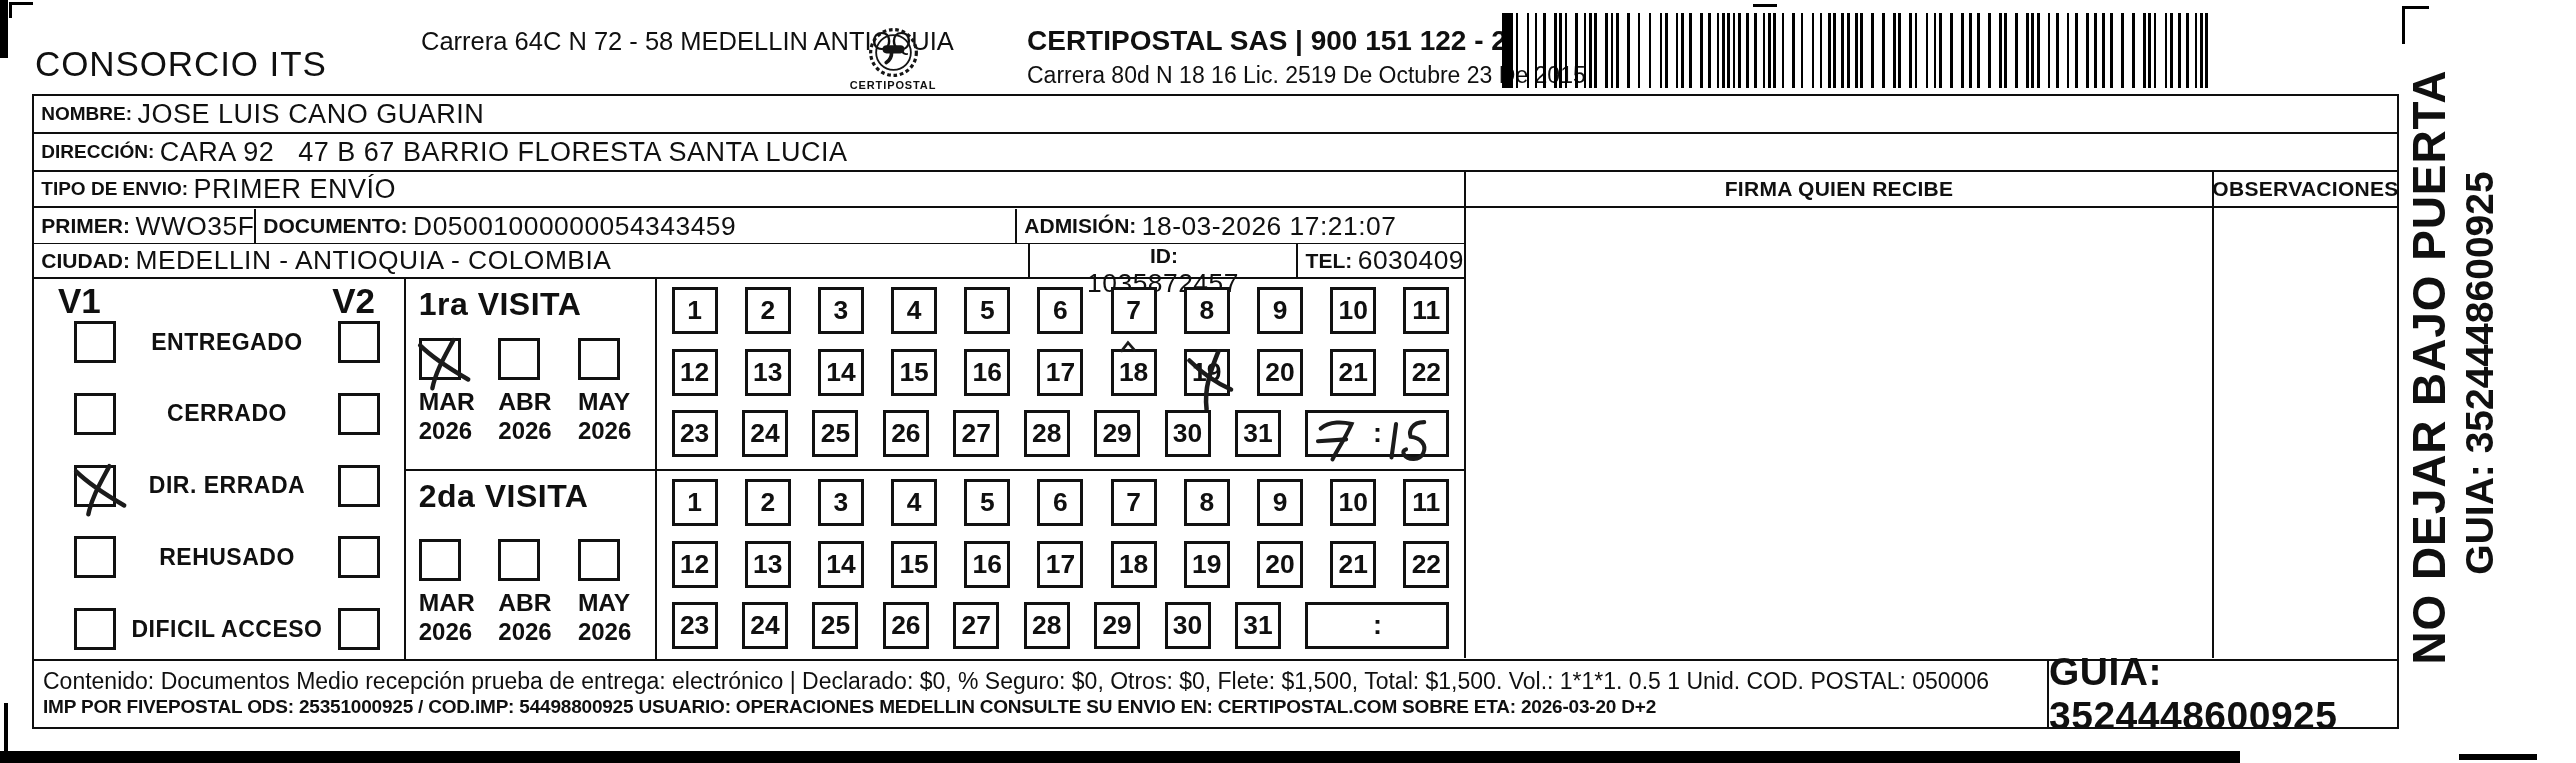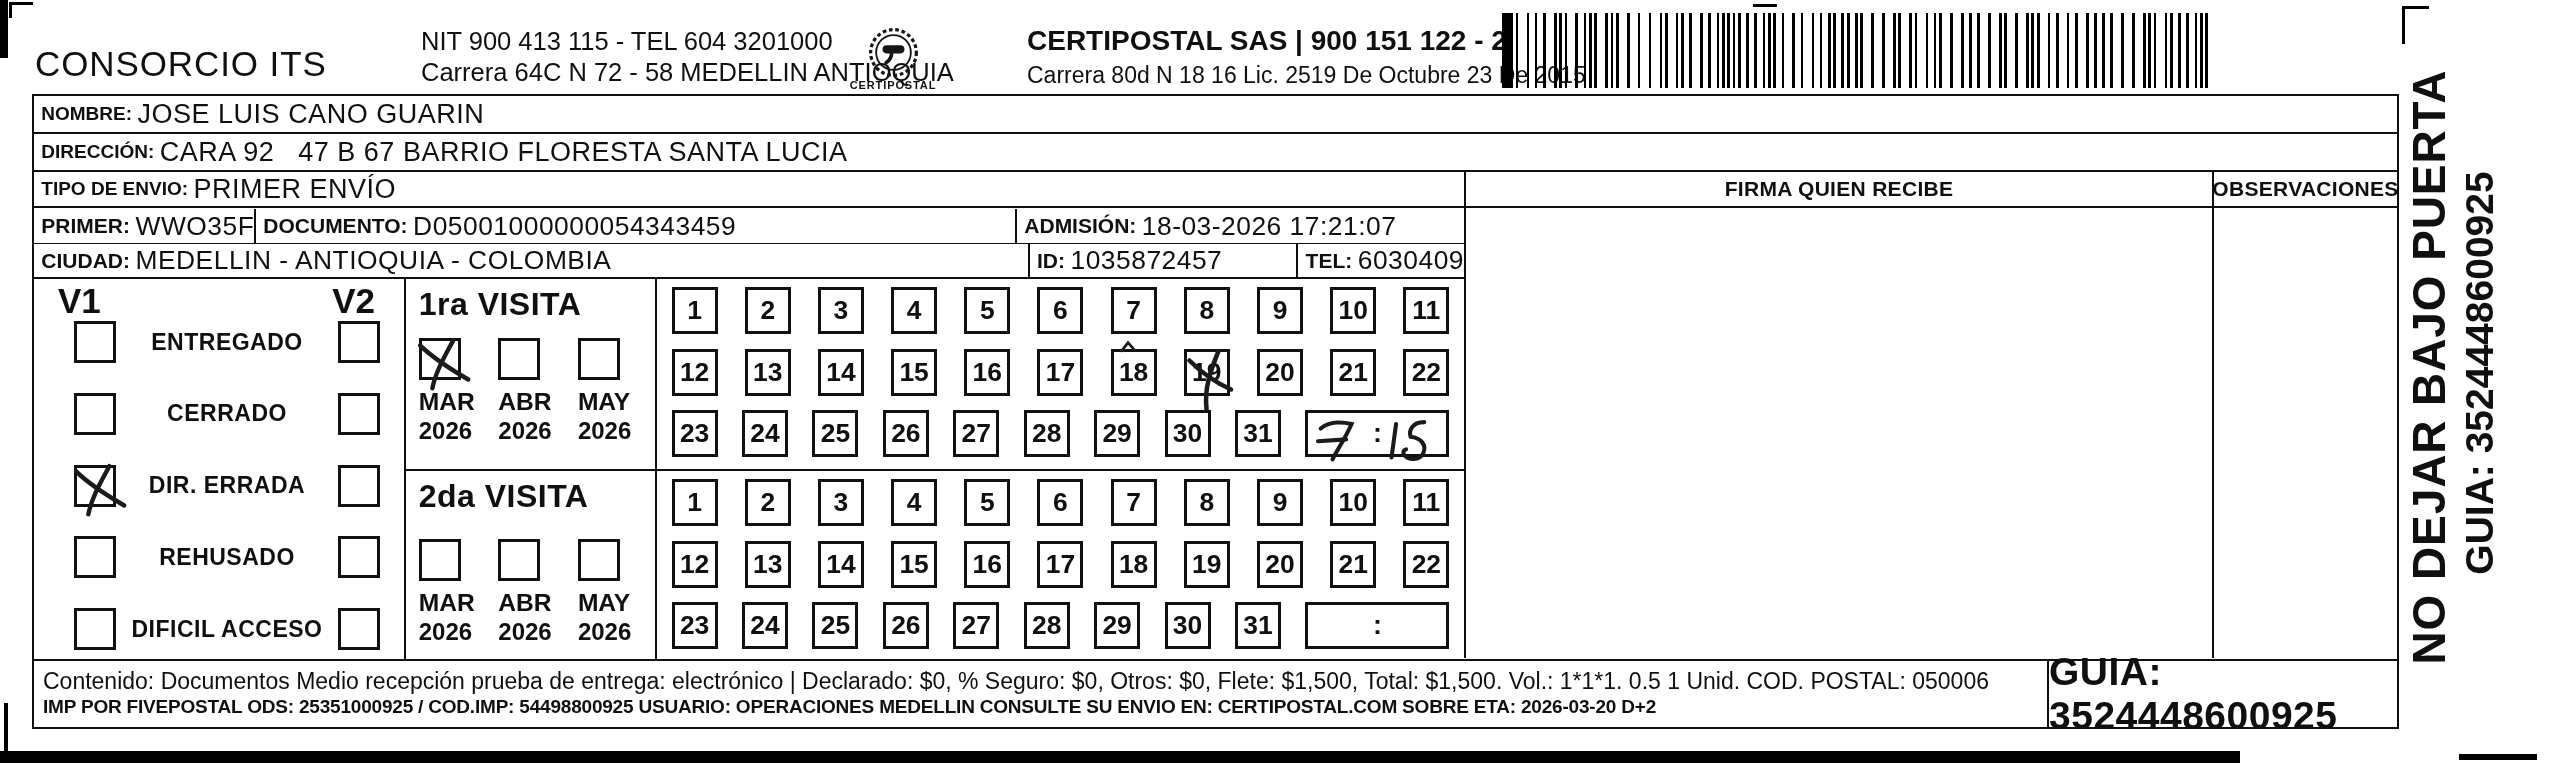--- a/index.html
+++ b/index.html
@@ -38,21 +38,21 @@
   #row-nombre    { top:0;     width:100%;  height:38px; border-bottom:2.7px solid #0e0e0e; }
   #row-direccion { top:38px;  width:100%;  height:38px; border-bottom:2.7px solid #0e0e0e; }
   #row-tipo      { top:76px;  width:1430px; height:36px; border-bottom:2.7px solid #0e0e0e; }
   #row-placa     { top:113px; width:1430px; height:36px; border-bottom:2.7px solid #0e0e0e; padding:0; }
   #row-ciudad    { top:148px; width:1430px; height:35px; border-bottom:2.7px solid #0e0e0e; }
   .cell { height:100%; display:flex; align-items:center; }
   .cell-placa { width:222px; border-right:2.7px solid #0e0e0e; }
   .cell-documento { width:761px; border-right:2.7px solid #0e0e0e; }
   .cell-admision { flex:1; }
   .cell-ciudad { width:1001px; border-right:2.7px solid #0e0e0e; }
-  .cell-id { width:270px; border-right:2.7px solid #0e0e0e; }
+  .cell-id { width:270px; border-right:2.7px solid #0e0e0e;flex-direction:column; }
   .cell-tel { flex:1; }
   .cell .lbl { font-size:21px; }
   .cell .val { font-size:26.4px; }
 
   .firma-col { top:76px; left:1430px; width:748px; height:486px; border-left:2.7px solid #0e0e0e; }
   .obs-col   { top:76px; left:2178px; right:0;   height:486px; border-left:2.7px solid #0e0e0e; }
   .col-header { height:36px; border-bottom:2.7px solid #0e0e0e; display:flex; align-items:center; justify-content:center;
                 font-size:21px; font-weight:700; letter-spacing:0.3px; }
 
   
@@ -117,21 +117,20 @@
 <div class="abs scan-left-top"></div>
 <div class="abs scan-left-bottom"></div>
 <div class="abs scan-bottom-band"></div>
 <div class="abs scan-bottom-dash"></div>
 <div class="abs mark-tl"></div>
 <div class="abs mark-tm"></div>
 <div class="abs mark-tr"></div>
 
 <div class="abs company-name">CONSORCIO ITS</div>
 <div class="abs company-info">
-  <div>NIT 900 413 115 - TEL 604 3201000</div>
   <div>Carrera 64C N 72 - 58 MEDELLIN ANTIOQUIA</div>
 </div>
 <div class="abs logo">
   <svg width="53" height="53" viewBox="0 0 58 58">
     <circle cx="29" cy="29" r="25" fill="none" stroke="#151515" stroke-width="3.5" stroke-dasharray="4 3"></circle>
     <circle cx="29" cy="29" r="19" fill="none" stroke="#151515" stroke-width="2"></circle>
     <rect x="17" y="21" width="24" height="9" rx="4.5" fill="#151515"></rect>
     <path d="M27 28 C27 34 25 38 21 40" fill="none" stroke="#151515" stroke-width="4" stroke-linecap="round"></path>
   </svg>
   <div class="logo-label">CERTIPOSTAL</div>

